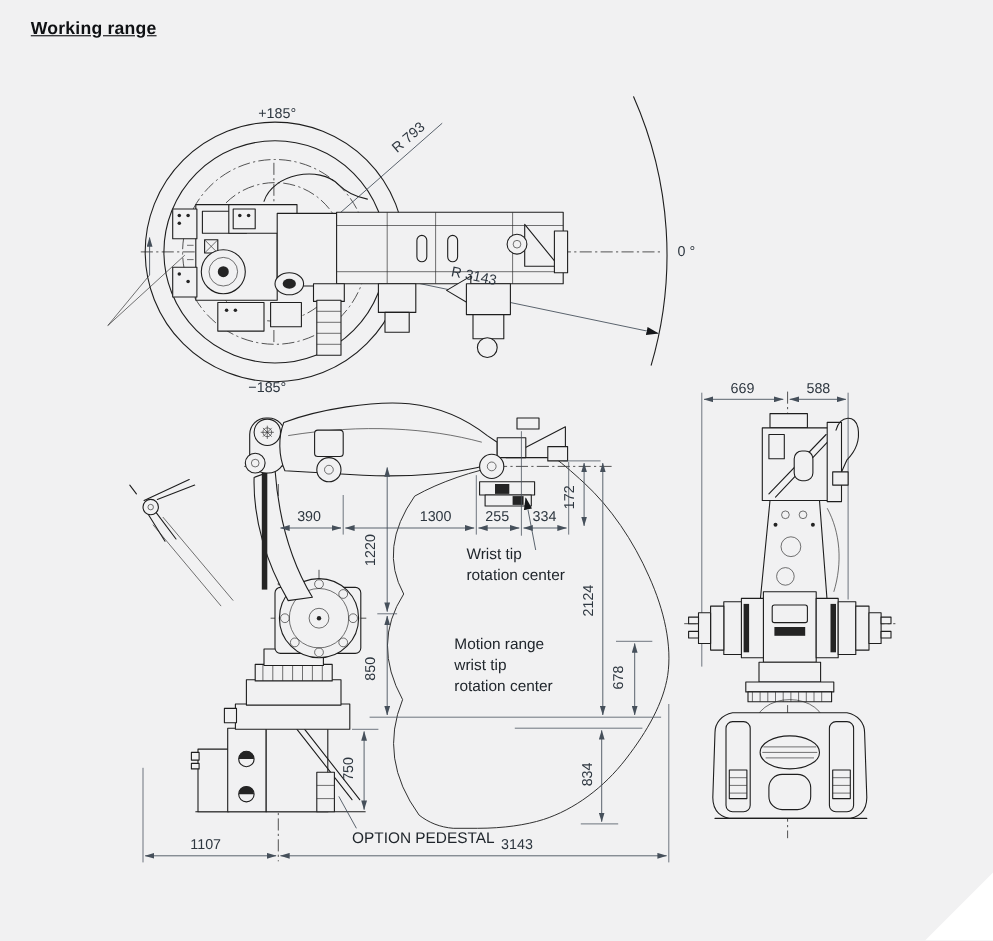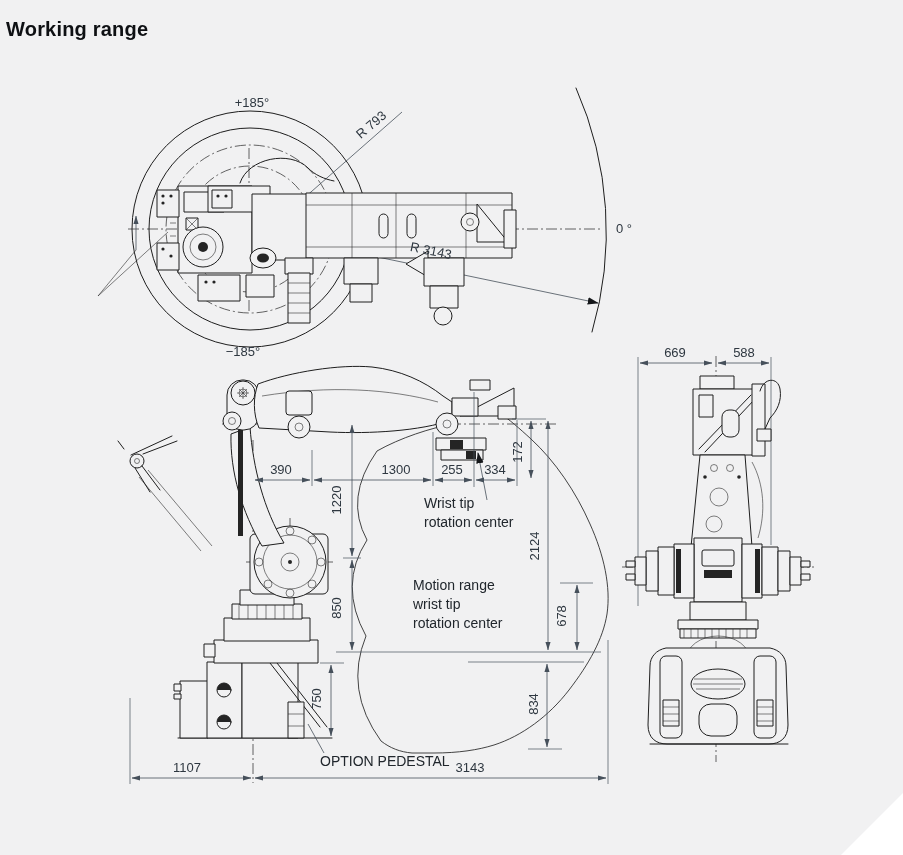--- a/index.html
+++ b/index.html
@@ -1,22 +1,22 @@
 <!DOCTYPE html>
 <html><head>
 <meta charset="utf-8">
 <style>
   html,body{margin:0;padding:0;}
   body{
     width:903px;height:855px;position:relative;overflow:hidden;
     background:#f1f1f2;font-family:"Liberation Sans",sans-serif;
   }
   .page-title{
-    position:absolute;left:6px;top:18px;font-size:20px;font-weight:700;
-    color:#0e1013;letter-spacing:.2px;
+    position:absolute;left:28px;top:18px;font-size:16px;font-weight:700;
+    color:#0e1013;letter-spacing:.2px;text-decoration:underline;
   }
   svg{position:absolute;left:0;top:0;}
   .ln  {stroke:#1e1e1e;stroke-width:1;fill:none;stroke-linejoin:round;stroke-linecap:round;}
   .lnf {stroke:#1e1e1e;stroke-width:1;fill:#f1f1f2;stroke-linejoin:round;}
   .thin{stroke:#2b2b2b;stroke-width:.6;fill:none;}
   .dk  {fill:#242424;stroke:none;}
   .cl  {stroke:#3d3d3d;stroke-width:.8;fill:none;stroke-dasharray:11 3 2 3;}
   .env {stroke:#2f2f2f;stroke-width:.9;fill:none;}
   .dim {stroke:#46505b;stroke-width:.8;fill:none;}
   .ext {stroke:#46505b;stroke-width:.7;fill:none;}

